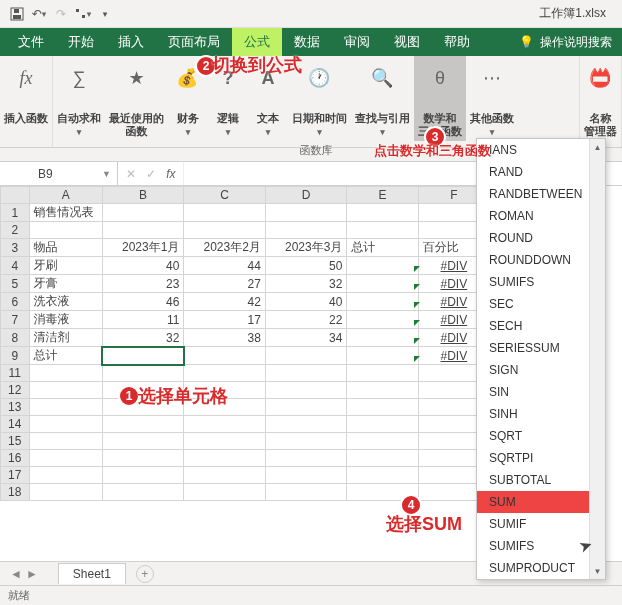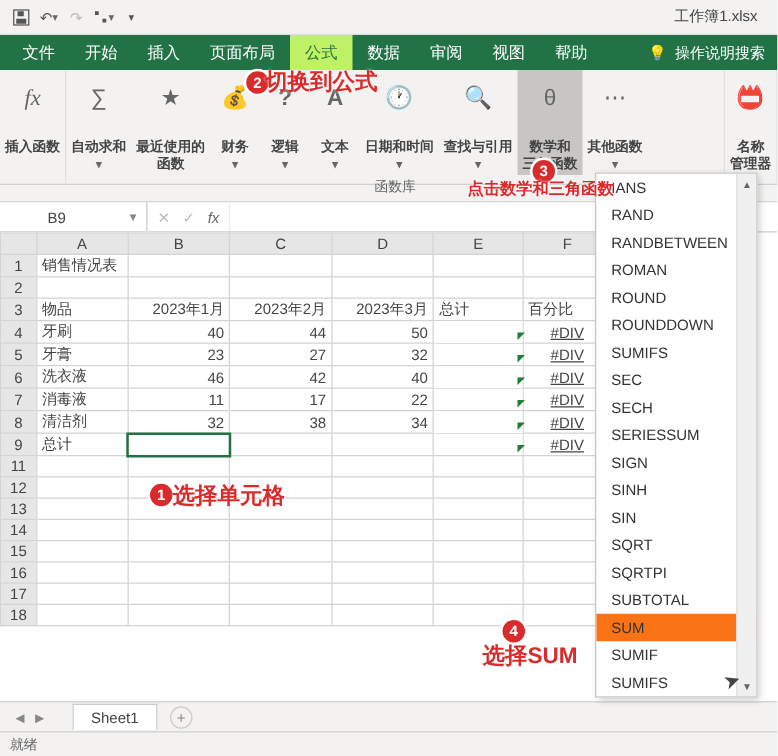--- a/index.html
+++ b/index.html
@@ -61,21 +61,21 @@
 .sheet-nav { display: flex; gap: 4px; color: #888; margin-right: 20px; }
 .sheet-tab { padding: 3px 14px; background: #fff; border: 1px solid #ccc; border-bottom: none; font-size: 12px; cursor: pointer; }
 .sheet-add { margin-left: 10px; width: 18px; height: 18px; border: 1px solid #ccc; border-radius: 50%; display: flex; align-items: center; justify-content: center; color: #888; cursor: pointer; }
 
 
 .status-bar { position: absolute; bottom: 0; left: 0; right: 0; height: 20px; background: #f3f2f1; border-top: 1px solid #d0d0d0; display: flex; align-items: center; padding: 0 8px; font-size: 11px; color: #666; }
 
 
 .dropdown { position: absolute; right: 16px; top: 138px; width: 130px; background: #fff; border: 1px solid #c8c6c4; box-shadow: 2px 2px 6px rgba(0,0,0,0.2); z-index: 40; max-height: 465px; overflow: hidden; }
 .dropdown-item { padding: 4px 12px; font-size: 12px; cursor: pointer; color: #333; }
-.dropdown-item.hover { background: #f97316; }
+.dropdown-item.hover { background: #ef4444; }
 .dropdown-scroll { position: absolute; right: 0; top: 0; bottom: 0; width: 16px; background: #f0f0f0; border-left: 1px solid #ddd; }
 .dropdown-scroll .thumb-up { position: absolute; top: 0; width: 100%; height: 16px; display: flex; align-items: center; justify-content: center; font-size: 8px; color: #666; }
 .dropdown-scroll .thumb-down { position: absolute; bottom: 0; width: 100%; height: 16px; display: flex; align-items: center; justify-content: center; font-size: 8px; color: #666; }
 .cursor-arrow { position: absolute; right: 30px; bottom: 50px; font-size: 16px; z-index: 60; transform: rotate(-20deg); }
 
 svg { display: block; }
 </style>
 </head>
 <body>
 
@@ -405,28 +405,29 @@
       <div class="dropdown-item">RAND</div>
       <div class="dropdown-item">RANDBETWEEN</div>
       <div class="dropdown-item">ROMAN</div>
       <div class="dropdown-item">ROUND</div>
       <div class="dropdown-item">ROUNDDOWN</div>
       <div class="dropdown-item">SUMIFS</div>
       <div class="dropdown-item">SEC</div>
       <div class="dropdown-item">SECH</div>
       <div class="dropdown-item">SERIESSUM</div>
       <div class="dropdown-item">SIGN</div>
+      <div class="dropdown-item">SIN</div>
       <div class="dropdown-item">SINH</div>
-      <div class="dropdown-item">SIN</div>
       <div class="dropdown-item">SQRT</div>
       <div class="dropdown-item">SQRTPI</div>
       <div class="dropdown-item">SUBTOTAL</div>
       <div class="dropdown-item hover">SUM</div>
       <div class="dropdown-item">SUMIF</div>
       <div class="dropdown-item">SUMIFS</div>
+      <div class="dropdown-item">SUMPRODUCT</div>
     </div>
   <div class="dropdown-scroll">
     <div class="thumb-up">▲</div>
     <div class="thumb-down">▼</div>
   </div>
 </div>
 
 <div class="anno-badge" style="left:400px; top:494px;">4</div>
 <div class="anno-text" style="left:386px; top:512px;">选择SUM</div>
 

